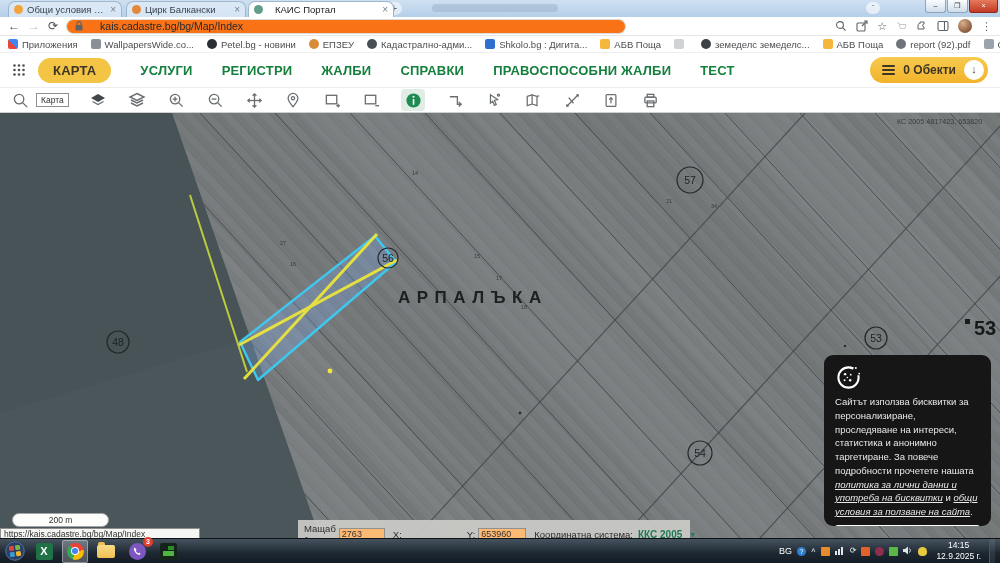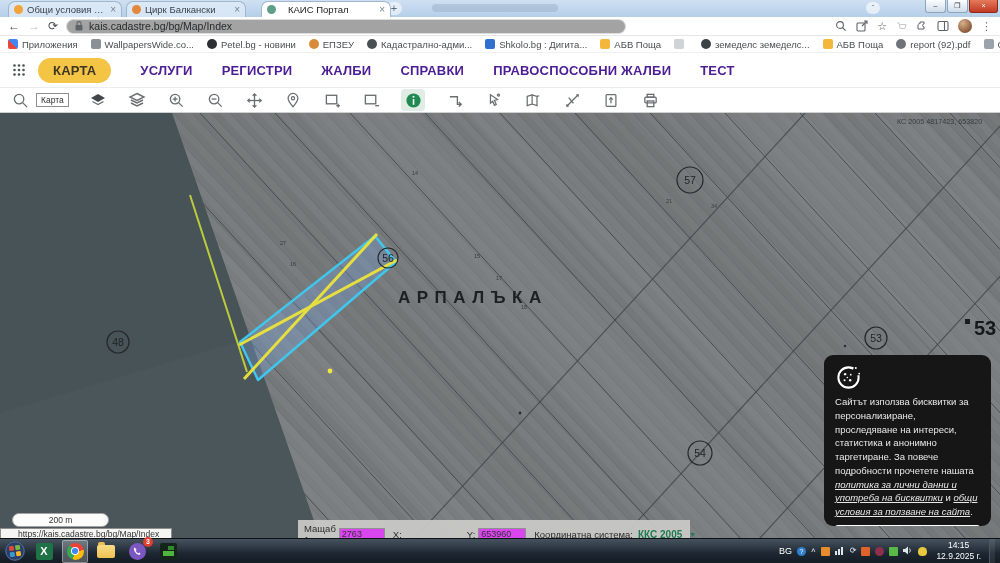--- a/index.html
+++ b/index.html
@@ -26,38 +26,38 @@
             font-size:7px; color:#333; text-align:center; line-height:12px; }
   .winbtn.min { left:925px; width:21px; }
   .winbtn.max { left:947px; width:21px; }
   .winbtn.close { left:969px; width:29px; background:linear-gradient(#e57a5c,#c23a23); color:#fff; border-color:#8f2819; }
 
   
   .addrbar { height:19px; background:#fff; display:flex; align-items:center; padding:0 8px; gap:8px;
              border-bottom:1px solid #e6e6e6; }
   .nav-glyph { font-size:12px; color:#4d5256; line-height:1; }
   .nav-glyph.disabled { color:#c1c4c7; }
-  .addr-field { display:flex; align-items:center; gap:6px; height:15px; width:560px;
-                border:1px solid #dcdcdc; border-radius:8px; padding:0 8px; background:#a3a3a3; }
+  .addr-field { display:flex; align-items:center; gap:17px; height:15px; width:560px;
+                border:1px solid #dcdcdc; border-radius:8px; padding:0 8px; background:#f97316; }
   .addr-url { font-size:10.5px; color:#27292b; }
   .addr-right { display:flex; align-items:center; gap:9px; margin-left:auto; }
   .addr-right .glyph { font-size:11px; color:#5f6368; }
   .avatar { width:14px; height:14px; border-radius:50%; background:radial-gradient(circle at 35% 30%, #d9b08c, #8a5a3b 70%); }
 
   
   .bookmarks { height:17px; background:#fff; display:flex; align-items:center; padding:0 8px; gap:13px;
                border-bottom:1px solid #efefef; font-size:9.5px; color:#4a4d50; }
   .bm { display:flex; align-items:center; gap:4px; white-space:nowrap; }
   .bm-ic { width:10px; height:10px; border-radius:2px; flex:none; }
 
   
   .sitenav { height:35px; background:#fff; display:flex; align-items:center; padding:0 12px;
              border-bottom:1px solid #ededed; }
   .nav-items { display:flex; align-items:center; gap:29px; margin-left:12px; }
-  .nav-link { font-size:13px; font-weight:bold; color:#4c1d95; letter-spacing:.2px; white-space:nowrap; }
+  .nav-link { font-size:13px; font-weight:bold; color:#15803d; letter-spacing:.2px; white-space:nowrap; }
   .nav-link.active { background:#f4c445; color:#3d3526; padding:5px 15px; border-radius:14px; }
   .objects-btn { margin-left:auto; height:26px; display:flex; align-items:center; gap:8px;
                  background:linear-gradient(#f7ca4f,#f2b32b); border-radius:14px; padding:0 4px 0 12px; }
   .burger { width:13px; display:flex; flex-direction:column; gap:2px; }
   .burger i { height:2px; background:#3d3526; border-radius:1px; }
   .objects-label { font-size:12px; font-weight:bold; color:#3d3526; white-space:nowrap; }
   .objects-circle { width:20px; height:20px; border-radius:50%; background:#fff; color:#4a4a4a;
                     font-size:11px; text-align:center; line-height:19px; }
 
   
@@ -69,32 +69,32 @@
   .tool-tip { position:absolute; left:36px; top:5px; background:#fff; border:1px solid #8f8f8f;
               font-size:8.5px; color:#333; padding:1px 4px; z-index:3; }
 
   
   .map { position:relative; width:1000px; height:425px; overflow:hidden; background:#777b7d; }
   .map svg.canvas { position:absolute; left:0; top:0; }
 
   .map-status { position:absolute; left:298px; top:407px; width:392px; height:28px;
                 background:rgba(202,202,199,.93); display:flex; align-items:center; padding:0 6px;
                 font-size:9.5px; color:#2d2d2d; gap:3px; }
-  .st-in { height:12px; border:1px solid #909090; background:#d946ef; font-size:9px; color:#333;
+  .st-in { height:12px; border:1px solid #909090; background:#fdba74; font-size:9px; color:#333;
            padding:0 2px; font-family:"Liberation Sans", sans-serif; }
   .w46{width:46px;} .w56{width:54px;margin-top:20px;} .w48{width:48px;}
   .crs-val { color:#1e7b4f; font-weight:bold; font-size:10px; margin-left:2px; white-space:nowrap; }
   .crs-caret { color:#1e7b4f; font-size:7px; margin:0 4px; }
   .lblgap { margin-left:5px; white-space:nowrap; }
 
   .scalebox { position:absolute; left:12px; top:400px; width:97px; height:14px; background:#fcfcfb;
               border:1px solid #a3a3a3; border-radius:7px; font-size:8.5px; color:#333;
               text-align:center; line-height:12px; }
-  .link-tip { position:absolute; left:0; top:415px; width:172px; height:12px; background:#f5f5f3;
-              border:1px solid #8e8e8e; font-size:8.5px; color:#333; line-height:10px; padding:0 17px;
+  .link-tip { position:absolute; left:0; top:415px; width:200px; height:12px; background:#f5f5f3;
+              border:1px solid #8e8e8e; font-size:8.5px; color:#333; line-height:10px; padding:0 3px;
               white-space:nowrap; overflow:hidden; }
 
   
   .cookie { position:absolute; left:824px; top:242px; width:167px; height:171px; background:#161616;
             border-radius:9px; padding:9px 11px; color:#e9e9e9; z-index:5; overflow:hidden; }
   .cookie p { font-size:9.5px; line-height:1.45; }
   .cookie .link { font-style:italic; text-decoration:underline; cursor:pointer; }
   .cookie-btn { margin-top:6px; height:24px; background:#fff; border-radius:3px; display:flex;
                 align-items:center; justify-content:center; font-size:10.5px; font-weight:bold; color:#1c1c1c; }
 
@@ -140,21 +140,21 @@
     <div class="tab" style="left:8px; width:114px;">
       <span class="favicon" style="background:#f2a33c;"></span>
       <span class="t-label">Общи условия - онлайн билети</span>
       <span class="t-close">×</span>
     </div>
     <div class="tab" style="left:126px; width:120px;">
       <span class="favicon" style="background:#e5873a;"></span>
       <span class="t-label">Цирк Балкански</span>
       <span class="t-close">×</span>
     </div>
-    <div class="tab active" style="left:261px; width:130px;gap:12px;">
+    <div class="tab active" style="left:248px; width:146px;gap:12px;">
       <span class="favicon" style="background:#5f9f8a;"></span>
       <span class="t-label">КАИС Портал</span>
       <span class="t-close">×</span>
     </div>
     <div class="newtab">+</div>
     <div class="blur-title"></div>
     <div class="chev-btn">ˇ</div>
     <div class="winbtn min">–</div>
     <div class="winbtn max">❐</div>
     <div class="winbtn close">×</div>
@@ -263,20 +263,29 @@
       </g>
     </svg>
     <div class="nav-items">
       <span class="nav-link active">КАРТА</span>
       <span class="nav-link">УСЛУГИ</span>
       <span class="nav-link">РЕГИСТРИ</span>
       <span class="nav-link">ЖАЛБИ</span>
       <span class="nav-link">СПРАВКИ</span>
       <span class="nav-link">ПРАВОСПОСОБНИ ЖАЛБИ</span>
       <span class="nav-link">ТЕСТ</span>
+    </div>
+    <div class="objects-btn">
+      <span class="burger">
+          <i></i>
+          <i></i>
+          <i></i>
+        </span>
+      <span class="objects-label">0 Обекти</span>
+      <span class="objects-circle">↓</span>
     </div>
   </div>
 
   <div class="maptools">
     <span class="tool">
       <svg width="17" height="17" viewBox="0 0 18 18">
           <circle cx="7.5" cy="7.5" r="5"></circle>
           <line x1="11.5" y1="11.5" x2="16" y2="16"></line>
         </svg>
     </span>

